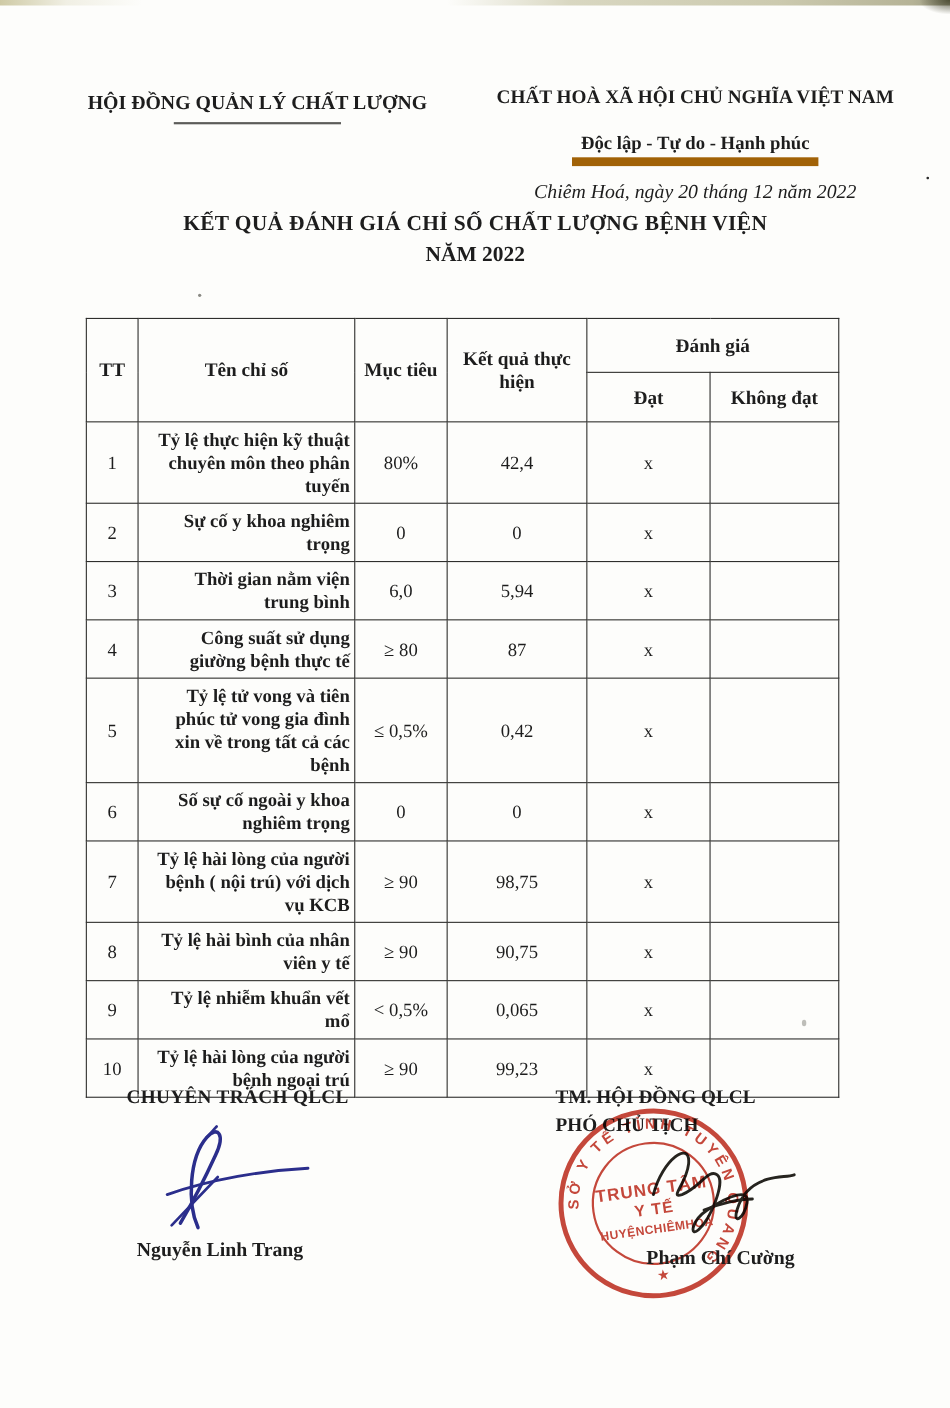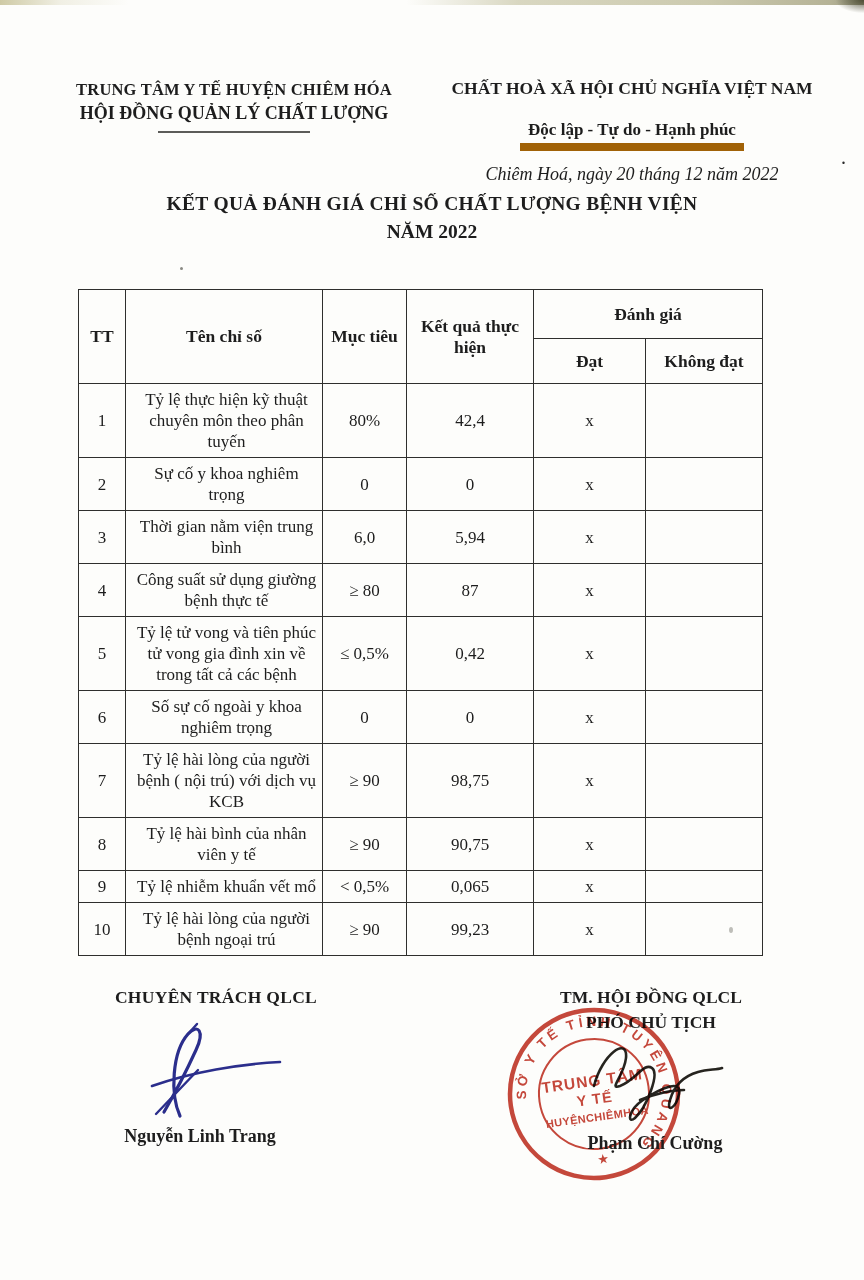--- a/index.html
+++ b/index.html
@@ -40,51 +40,50 @@
 
   
   table.indicators{position:absolute;left:78px;top:289px;width:684px;
     border-collapse:collapse;table-layout:fixed;}
   table.indicators th, table.indicators td{
     border:1.6px solid #2f2f2d;vertical-align:middle;}
   table.indicators thead th{font-size:17.5px;font-weight:bold;text-align:center;padding:2px;}
   .hrow-1 th{height:44px;}
   .hrow-2 th{height:40px;}
   table.indicators tbody td{font-size:17px;line-height:21px;padding:5px 2px;text-align:center;}
-  table.indicators tbody td.c-name{text-align:center;padding:5px 4px 5px 9px;}
+  table.indicators tbody td.c-name{text-align:right;padding:5px 4px 5px 9px;font-weight:bold;}
   table.indicators tbody td.c-tt{font-size:17px;}
 
   
   .sig-left-title{position:absolute;left:85px;top:987px;width:262px;text-align:center;
     font-size:17.5px;font-weight:bold;letter-spacing:.3px;}
   .sig-left-name{position:absolute;left:69px;top:1126px;width:262px;text-align:center;
     font-size:18px;font-weight:bold;}
   .sig-left-svg{position:absolute;left:118px;top:1012px;}
 
-  .sig-right-title{position:absolute;left:505px;top:987px;width:292px;text-align:center;}
+  .sig-right-title{position:absolute;left:505px;top:987px;width:292px;}
   .sig-right-title .r1{font-size:17.5px;font-weight:bold;}
   .sig-right-title .r2{font-size:17.5px;font-weight:bold;margin-top:4px;}
   .sig-right-name{position:absolute;left:513px;top:1133px;width:284px;text-align:center;
     font-size:18px;font-weight:bold;}
   .stamp-svg{position:absolute;left:496px;top:1002px;mix-blend-mode:multiply;}
   .sig-right-svg{position:absolute;left:580px;top:1028px;mix-blend-mode:multiply;}
 </style>
 </head>
 <body>
 
 <div class="page">
 
   <div class="edge-top"></div>
   <div class="edge-corner"></div>
   <div class="speck speck-1"></div>
   <div class="speck speck-2"></div>
   <div class="dot-after-date">.</div>
 
   <div class="header-org">
-    <div class="l1">TRUNG TÂM Y TẾ HUYỆN CHIÊM HÓA</div>
     <div class="l2">HỘI ĐỒNG QUẢN LÝ CHẤT LƯỢNG</div>
     <div class="rule"></div>
   </div>
 
   <div class="header-nat">
     <div class="l1">CHẤT HOÀ XÃ HỘI CHỦ NGHĨA VIỆT NAM</div><br>
     <span class="l2">Độc lập - Tự do -  Hạnh phúc</span>
     <div class="dateline">Chiêm Hoá, ngày 20 tháng 12 năm 2022</div>
   </div>
 

